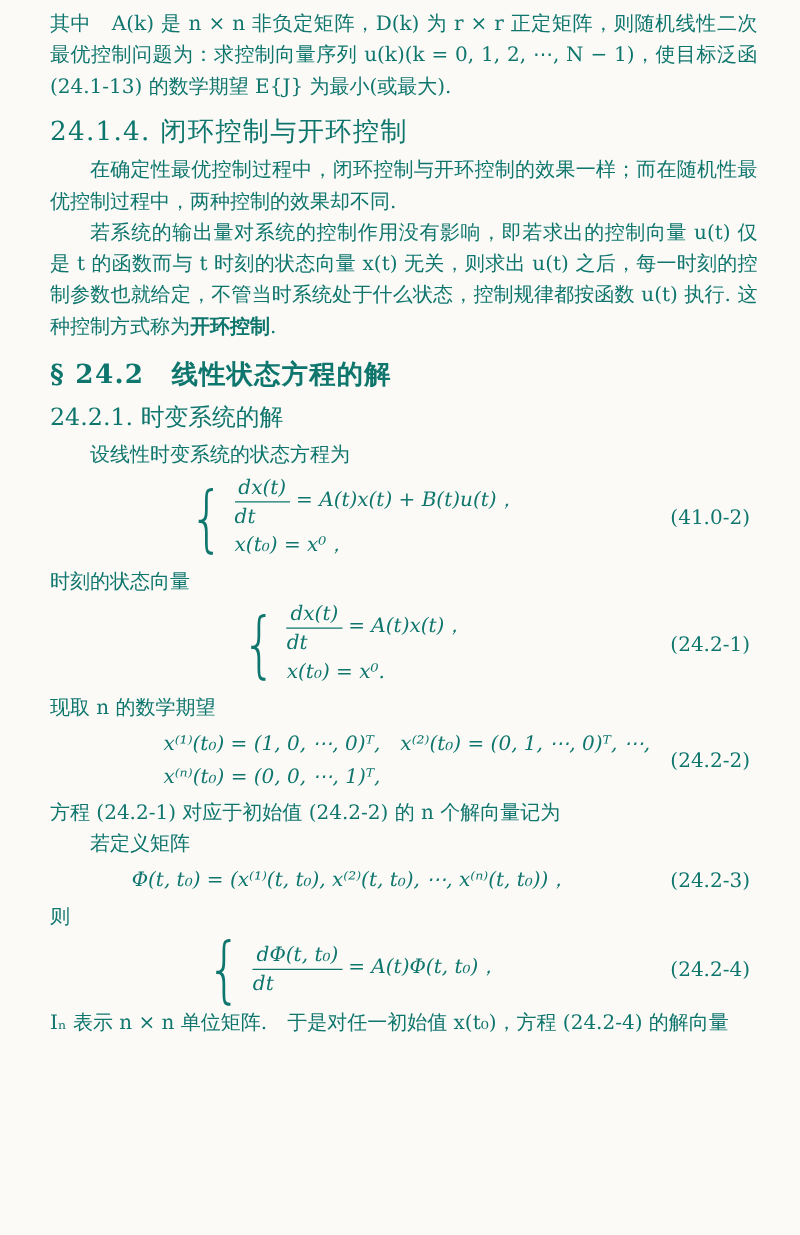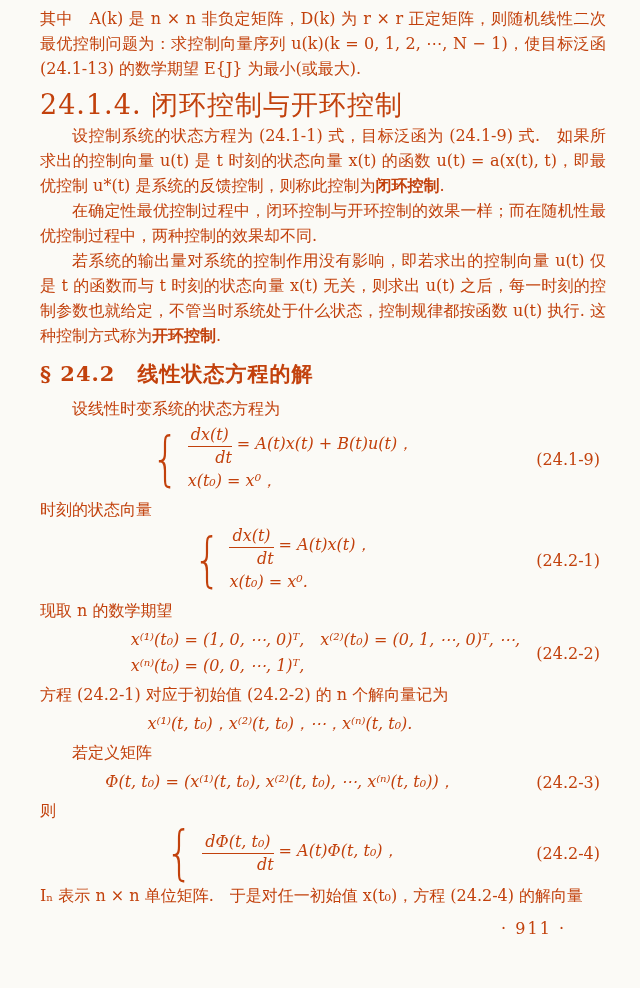--- a/index.html
+++ b/index.html
@@ -6,33 +6,33 @@
   body {
     background: #e8e6e1;
     font-family: "DejaVu Serif", "Liberation Serif", serif;
   }
   .page {
     position: relative;
     width: 640px;
     height: 988px;
     margin: 0 auto;
     background: #fbfaf6;
-    color: #c2410c;
+    color: #0f766e;
     overflow: hidden;
     box-sizing: border-box;
     padding: 6px 34px 0 40px;
     font-size: 16px;
     line-height: 25px;
   }
   p { margin: 0; text-align: justify; }
   .indent { text-indent: 2em; }
   .bold-term { font-weight: bold; }
 
   .h-sub {
-    font-size: 27px;
+    font-size: 21px;
     line-height: 28px;
     margin: 10px 0 4px 0;
     font-weight: normal;
     letter-spacing: 1px;
   }
   .h-section {
     font-size: 21px;
     line-height: 28px;
     margin: 12px 0 8px 0;
     font-weight: bold;
@@ -79,21 +79,21 @@
     margin-right: 4px;
     transform: scaleX(0.75);
     font-style: normal;
   }
   .eq-lines { display: flex; flex-direction: column; }
   .eq-line { line-height: 24px; }
   .eq-line + .eq-line { margin-top: 1px; }
   .frac {
     display: inline-block;
     vertical-align: -0.85em;
-    text-align: right;
+    text-align: left;
     margin-right: 5px;
   }
   .frac .num {
     display: block;
     padding: 0 3px 1px 3px;
     border-bottom: 1.4px solid currentColor;
     line-height: 20px;
   }
   .frac .den {
     display: block;
@@ -111,42 +111,42 @@
 </style>
 </head>
 <body>
 
 <div class="page">
 
   <p>其中　A(k) 是 n × n 非负定矩阵，D(k) 为 r × r 正定矩阵，则随机线性二次最优控制问题为：求控制向量序列 u(k)(k = 0, 1, 2, ⋯, N − 1)，使目标泛函 (24.1-13) 的数学期望 E{J} 为最小(或最大).</p>
 
   <h2 class="h-sub">24.1.4. 闭环控制与开环控制</h2>
 
-  <p class="indent"><span>设控制系统的状态方程为 (24.1-1) 式，目标泛函为 (24.1-9) 式.　如果所求出的控制向量 u(t) 是 t 时刻的状态向量 x(t) 的函数 u(t) = a(x(t), t)，即最优控制 u*(t) 是系统的反馈控制，则称此控制为</span><span class="bold-term">闭环控制</span><span>.</span></p>
 
   <p class="indent">在确定性最优控制过程中，闭环控制与开环控制的效果一样；而在随机性最优控制过程中，两种控制的效果却不同.</p>
 
   <p class="indent"><span>若系统的输出量对系统的控制作用没有影响，即若求出的控制向量 u(t) 仅是 t 的函数而与 t 时刻的状态向量 x(t) 无关，则求出 u(t) 之后，每一时刻的控制参数也就给定，不管当时系统处于什么状态，控制规律都按函数 u(t) 执行. 这种控制方式称为</span><span class="bold-term">开环控制</span><span>.</span></p>
 
   <h1 class="h-section">§ 24.2　线性状态方程的解</h1>
 
+  <h3 class="h-subsub">24.2.1. 时变系统的解</h3>
 
   <p class="indent">设线性时变系统的状态方程为</p>
 
   <div class="eq">
     <div class="eq-center">
       <span class="brace">{</span>
       <div class="eq-lines math">
         <div class="eq-line">
           <span class="frac"><span class="num">dx(t)</span><span class="den">dt</span></span><span>= A(t)x(t) + B(t)u(t)，</span>
         </div>
         <div class="eq-line">x(t₀) = x⁰，</div>
       </div>
     </div>
-    <span class="eq-label">(24.1-9)</span>
+    <span class="eq-label">(41.0-2)</span>
   </div>
 
   <p>时刻的状态向量</p>
 
   <div class="eq">
     <div class="eq-center">
       <span class="brace">{</span>
       <div class="eq-lines math">
         <div class="eq-line">
           <span class="frac"><span class="num">dx(t)</span><span class="den">dt</span></span><span>= A(t)x(t)，</span>
@@ -164,25 +164,20 @@
       <div class="eq-lines math">
         <div class="eq-line eq-plain">x⁽¹⁾(t₀) = (1, 0, ⋯, 0)ᵀ,　x⁽²⁾(t₀) = (0, 1, ⋯, 0)ᵀ, ⋯,</div>
         <div class="eq-line eq-plain">x⁽ⁿ⁾(t₀) = (0, 0, ⋯, 1)ᵀ,</div>
       </div>
     </div>
     <span class="eq-label">(24.2-2)</span>
   </div>
 
   <p>方程 (24.2-1) 对应于初始值 (24.2-2) 的 n 个解向量记为</p>
 
-  <div class="eq">
-    <div class="eq-center math">
-      <span class="eq-plain">x⁽¹⁾(t, t₀)，x⁽²⁾(t, t₀)，⋯，x⁽ⁿ⁾(t, t₀).</span>
-    </div>
-  </div>
 
   <p class="indent">若定义矩阵</p>
 
   <div class="eq">
     <div class="eq-center math">
       <span class="eq-plain">Φ(t, t₀) = (x⁽¹⁾(t, t₀), x⁽²⁾(t, t₀), ⋯, x⁽ⁿ⁾(t, t₀))，</span>
     </div>
     <span class="eq-label">(24.2-3)</span>
   </div>
 
@@ -195,15 +190,14 @@
         <div class="eq-line">
           <span class="frac"><span class="num">dΦ(t, t₀)</span><span class="den">dt</span></span><span>= A(t)Φ(t, t₀)，</span>
         </div>
       </div>
     </div>
     <span class="eq-label">(24.2-4)</span>
   </div>
 
   <p>Iₙ 表示 n × n 单位矩阵.　于是对任一初始值 x(t₀)，方程 (24.2-4) 的解向量</p>
 
-  <div class="page-number">· 911 ·</div>
 
 </div>
 
 </body></html>

